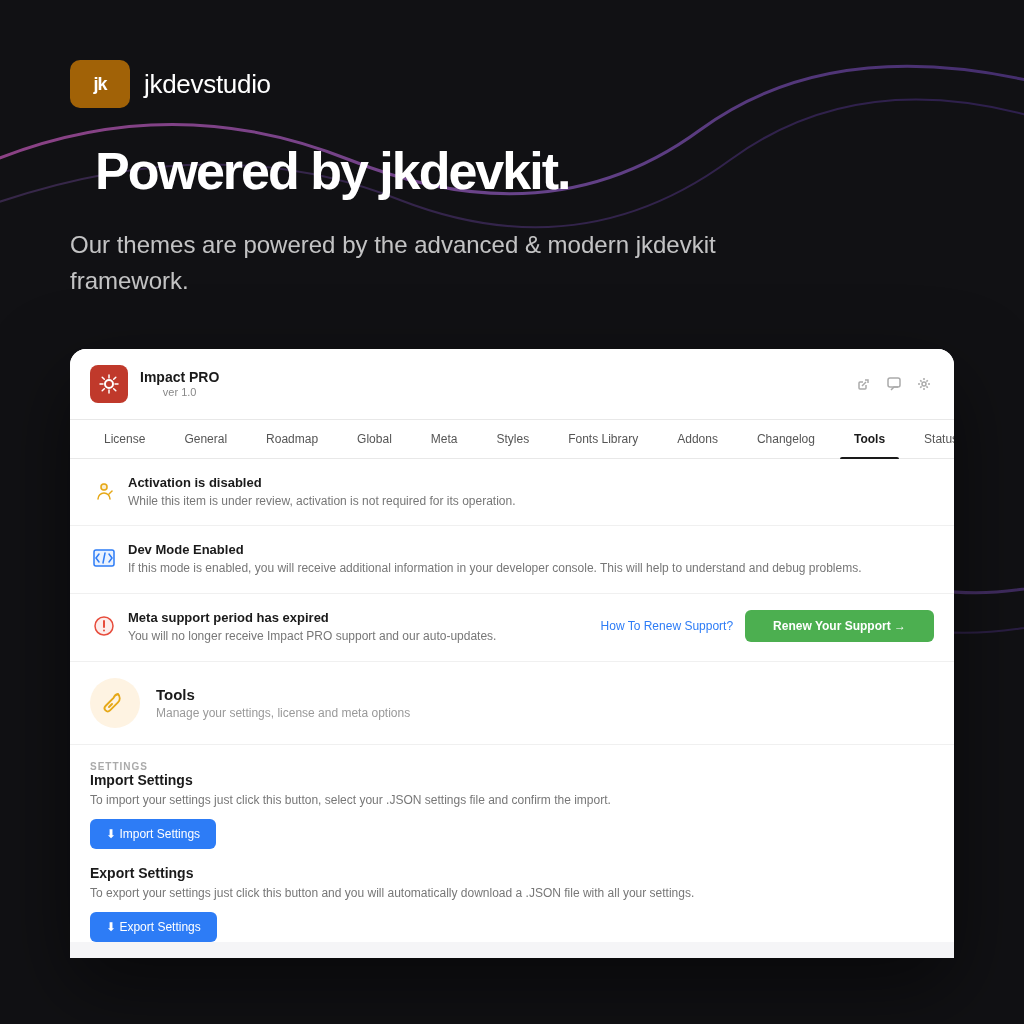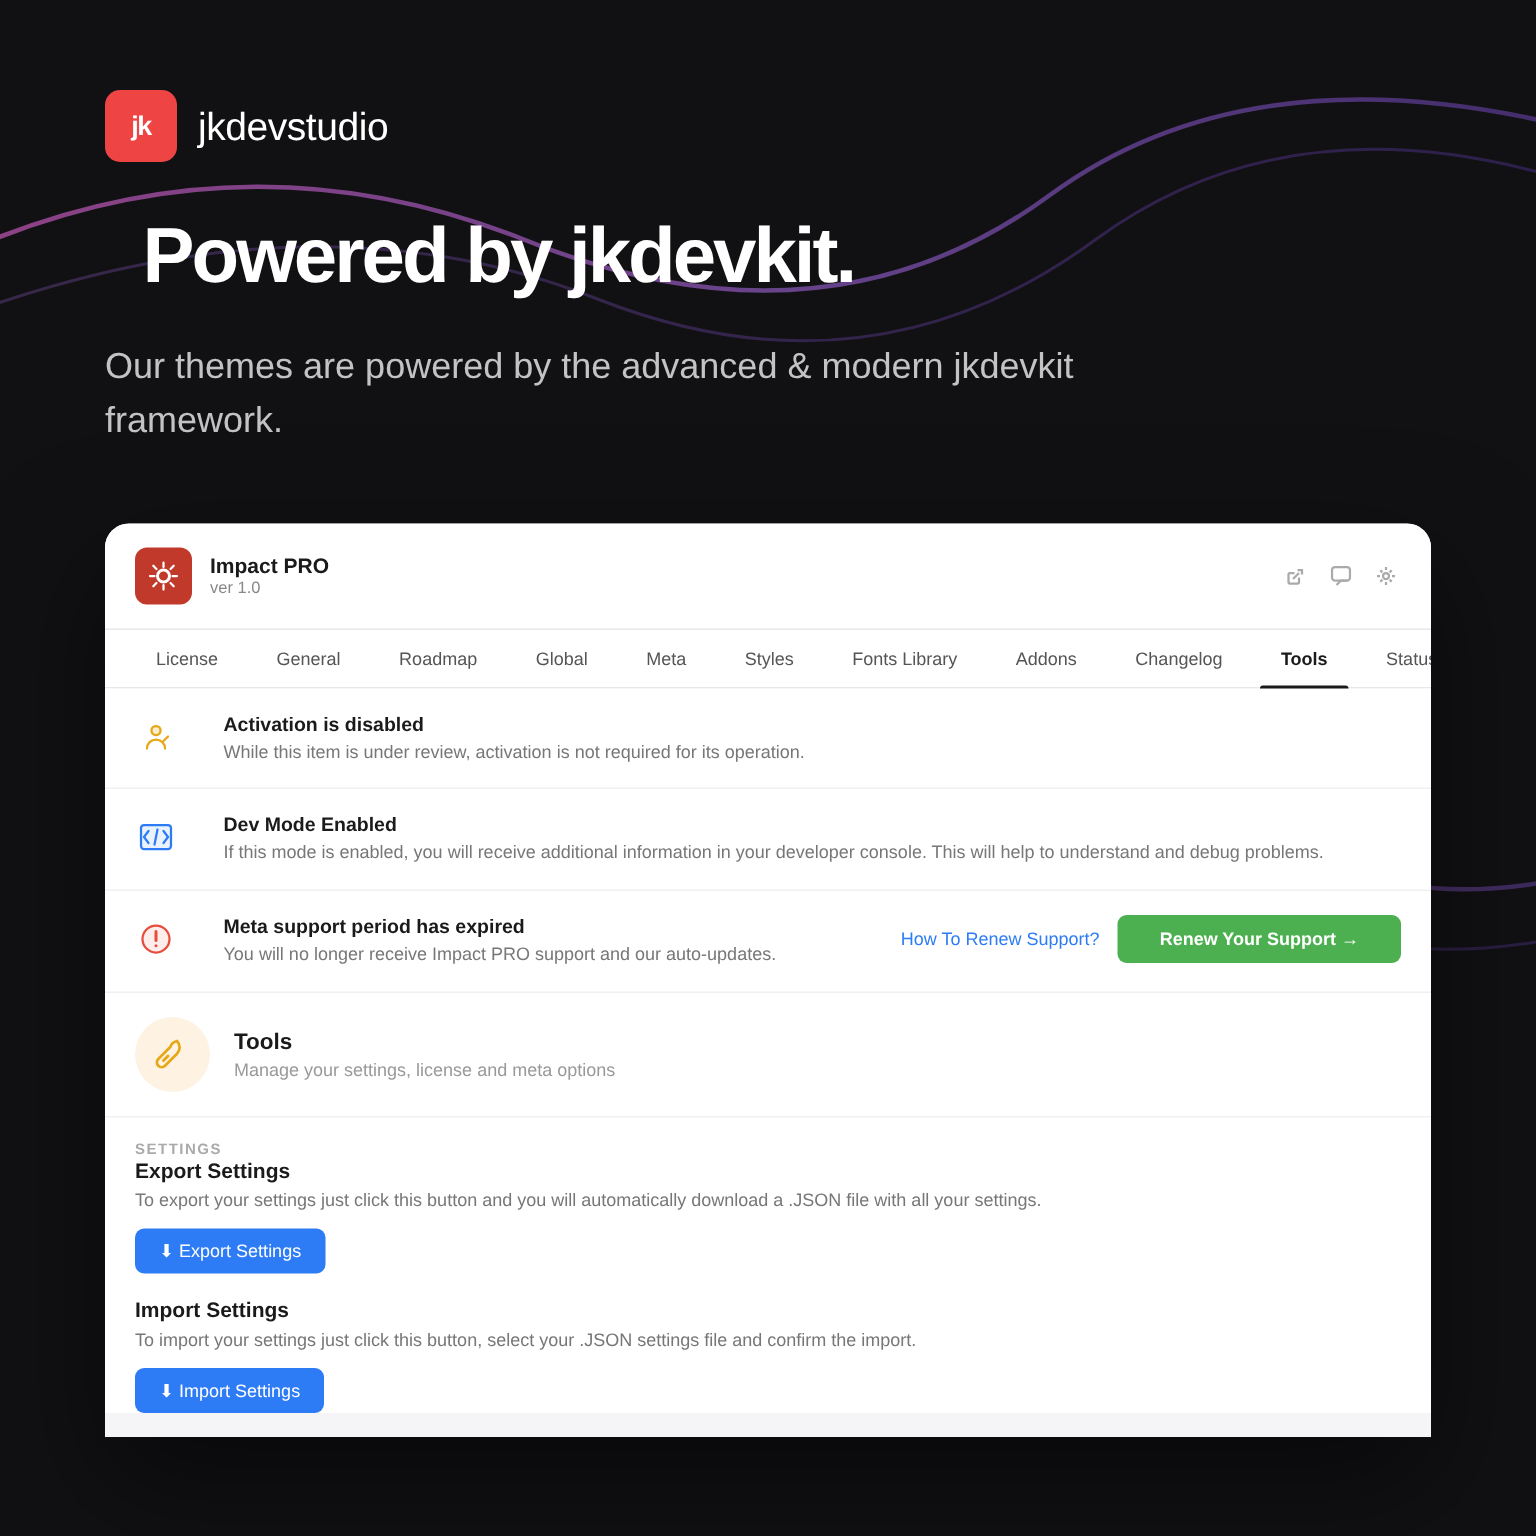--- a/index.html
+++ b/index.html
@@ -21,23 +21,23 @@
 
     
     .brand-row {
       display: flex;
       align-items: center;
       gap: 14px;
       margin-bottom: 36px;
     }
 
     .brand-logo {
-      width: 48px;
+      width: 60px;
       height: 48px;
-      background: #ef4444;
+      background: #a16207;
       border-radius: 10px;
       display: flex;
       align-items: center;
       justify-content: center;
       color: white;
       font-weight: 700;
       font-size: 18px;
       letter-spacing: -1px;
       flex-shrink: 0;
     }
@@ -79,20 +79,21 @@
     }
 
     
     .window-header {
       background: #ffffff;
       padding: 16px 20px;
       display: flex;
       align-items: center;
       justify-content: space-between;
       border-bottom: 1px solid #e8e8e8;
+      text-align: center;
     }
 
     .window-header-left {
       display: flex;
       align-items: center;
       gap: 12px;
     }
 
     .app-icon {
       width: 38px;
@@ -174,21 +175,21 @@
       background: #ffffff;
       padding: 0;
     }
 
     
     .info-row {
       padding: 16px 20px;
       border-bottom: 1px solid #f0f0f0;
       display: flex;
       align-items: flex-start;
-      gap: 31px;
+      gap: 10px;
     }
 
     .info-row-icon {
       width: 28px;
       height: 28px;
       flex-shrink: 0;
       margin-top: 2px;
       display: flex;
       align-items: center;
       justify-content: center;
@@ -470,27 +471,27 @@
         <div class="tools-info">
           <div class="tools-title">Tools</div>
           <div class="tools-desc">Manage your settings, license and meta options</div>
         </div>
       </div>
 
       <div class="settings-section">
         <div class="settings-label">SETTINGS</div>
 
         <div class="settings-item">
+          <div class="settings-item-title">Import Settings</div>
+          <div class="settings-item-desc">To import your settings just click this button, select your .JSON settings file and confirm the import.</div>
+          <button class="settings-btn">⬇ Import Settings</button>
+        </div>
+
+        <div class="settings-item">
           <div class="settings-item-title">Export Settings</div>
           <div class="settings-item-desc">To export your settings just click this button and you will automatically download a .JSON file with all your settings.</div>
           <button class="settings-btn">⬇ Export Settings</button>
         </div>
-
-        <div class="settings-item">
-          <div class="settings-item-title">Import Settings</div>
-          <div class="settings-item-desc">To import your settings just click this button, select your .JSON settings file and confirm the import.</div>
-          <button class="settings-btn">⬇ Import Settings</button>
-        </div>
       </div>
 
     </div>
   </div>
 </div>
 
 </body></html>

